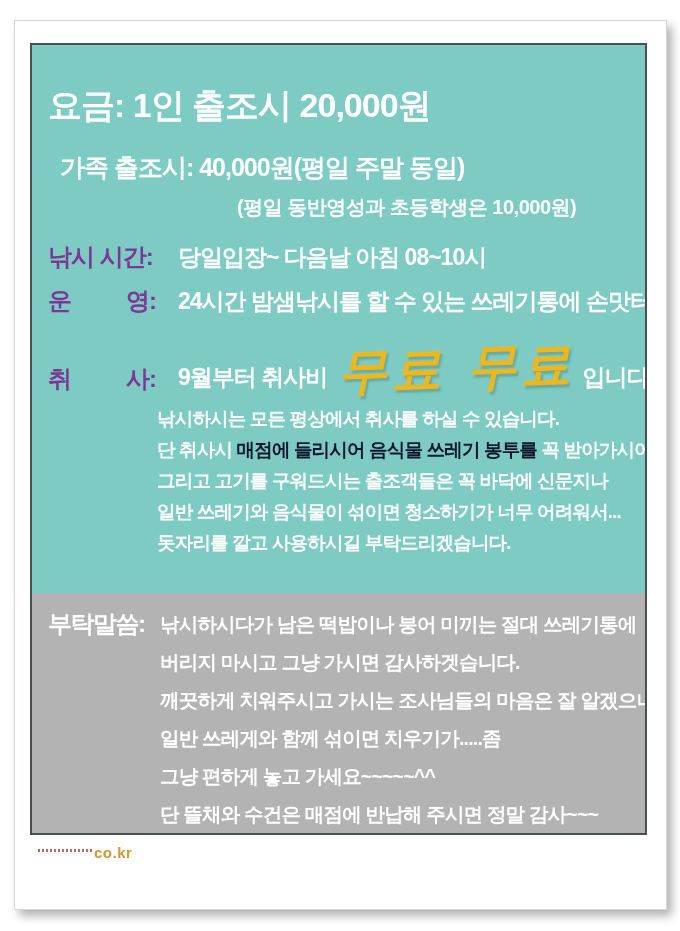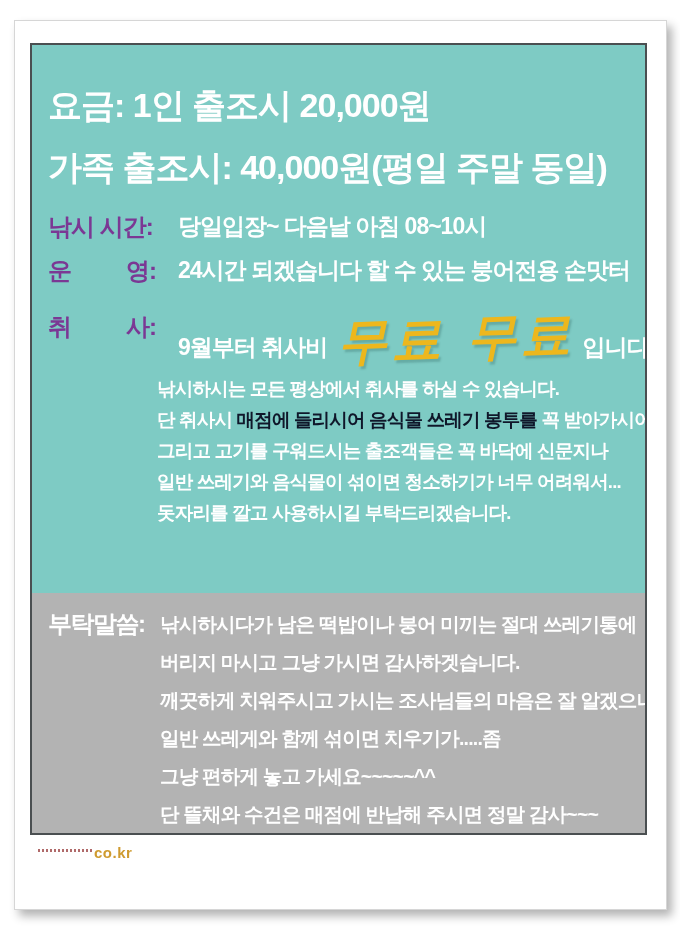--- a/index.html
+++ b/index.html
@@ -5,24 +5,24 @@
   html,body{margin:0;padding:0;background:#ffffff;}
   .screen{position:relative;width:680px;height:931px;background:#ffffff;overflow:hidden;
           font-family:"Liberation Sans","DejaVu Sans",sans-serif;font-weight:bold;}
   .sheet{position:absolute;left:14px;top:20px;width:651px;height:888px;background:#ffffff;
          border:1px solid #d6d6d6;box-shadow:5px 6px 9px rgba(0,0,0,0.30);}
   .board{position:absolute;left:15px;top:22px;width:613px;border:2px solid #4a4f51;}
   .sec-teal{background:#7ecbc4;height:548px;box-sizing:border-box;padding:0 0 0 16px;overflow:hidden;}
   .sec-gray{background:#b3b3b3;height:240px;box-sizing:border-box;padding:12px 0 0 16px;overflow:hidden;}
 
   .fee1{margin:36px 0 0 0;font-size:34px;line-height:48px;color:#ffffff;letter-spacing:-1px;white-space:nowrap;}
-  .fee2{margin:14px 0 0 0;font-size:34px;line-height:48px;color:#ffffff;letter-spacing:-1px;white-space:nowrap;}
+  .fee2{margin:14px 0 0 12px;font-size:25px;line-height:48px;color:#ffffff;letter-spacing:-1px;white-space:nowrap;}
   .fee3{margin:2px 0 0 189px;font-size:20px;line-height:28px;color:#ffffff;letter-spacing:-0.5px;white-space:nowrap;}
 
-  .inforow{display:flex;align-items:flex-start;white-space:nowrap;}
+  .inforow{display:flex;align-items:flex-end;white-space:nowrap;}
   .row-fish{margin-top:20px;}
   .row-oper{margin-top:12px;}
   .row-cook{margin-top:24px;}
   .lbl{flex:0 0 108px;color:#7b3894;font-size:24px;letter-spacing:-1px;}
   .lbl-just{display:inline-flex;justify-content:space-between;width:108px;flex:0 0 108px;
             color:#7b3894;font-size:24px;letter-spacing:-1px;}
   .val{color:#ffffff;font-size:23px;letter-spacing:-1px;margin-left:22px;}
   .free{display:inline-block;color:#edb71d;font-size:50px;line-height:54px;
         font-family:"DejaVu Serif",serif;font-style:italic;letter-spacing:4px;
         transform:rotate(-2deg);margin:0 8px 0 10px;text-shadow:2px 3px 2px rgba(30,80,75,0.25);}
@@ -46,32 +46,33 @@
 </head>
 <body>
 
 <div class="screen">
   <div class="sheet">
     <div class="board">
 
       <div class="sec-teal">
         <div class="fee1">요금: 1인 출조시  20,000원</div>
         <div class="fee2">가족 출조시: 40,000원(평일 주말 동일)</div>
+        <div class="fee3">(평일 동반영성과 초등학생은 10,000원)</div>
 
         <div class="inforow row-fish">
           <span class="lbl">낚시 시간:</span>
           <span class="val">당일입장~ 다음날 아침 08~10시</span>
         </div>
 
         <div class="inforow row-oper">
           <span class="lbl-just">
               <span>운</span>
               <span>영:</span>
             </span>
-          <span class="val">24시간 되겠습니다 할 수 있는 붕어전용 손맛터</span>
+          <span class="val">24시간 밤샘낚시를 할 수 있는 쓰레기통에 손맛터</span>
         </div>
 
         <div class="inforow row-cook">
           <span class="lbl-just">
               <span>취</span>
               <span>사:</span>
             </span>
           <span class="val"><span>9월부터 취사비</span><span class="free">무료 무료</span><span>입니다.</span></span>
         </div>
 

